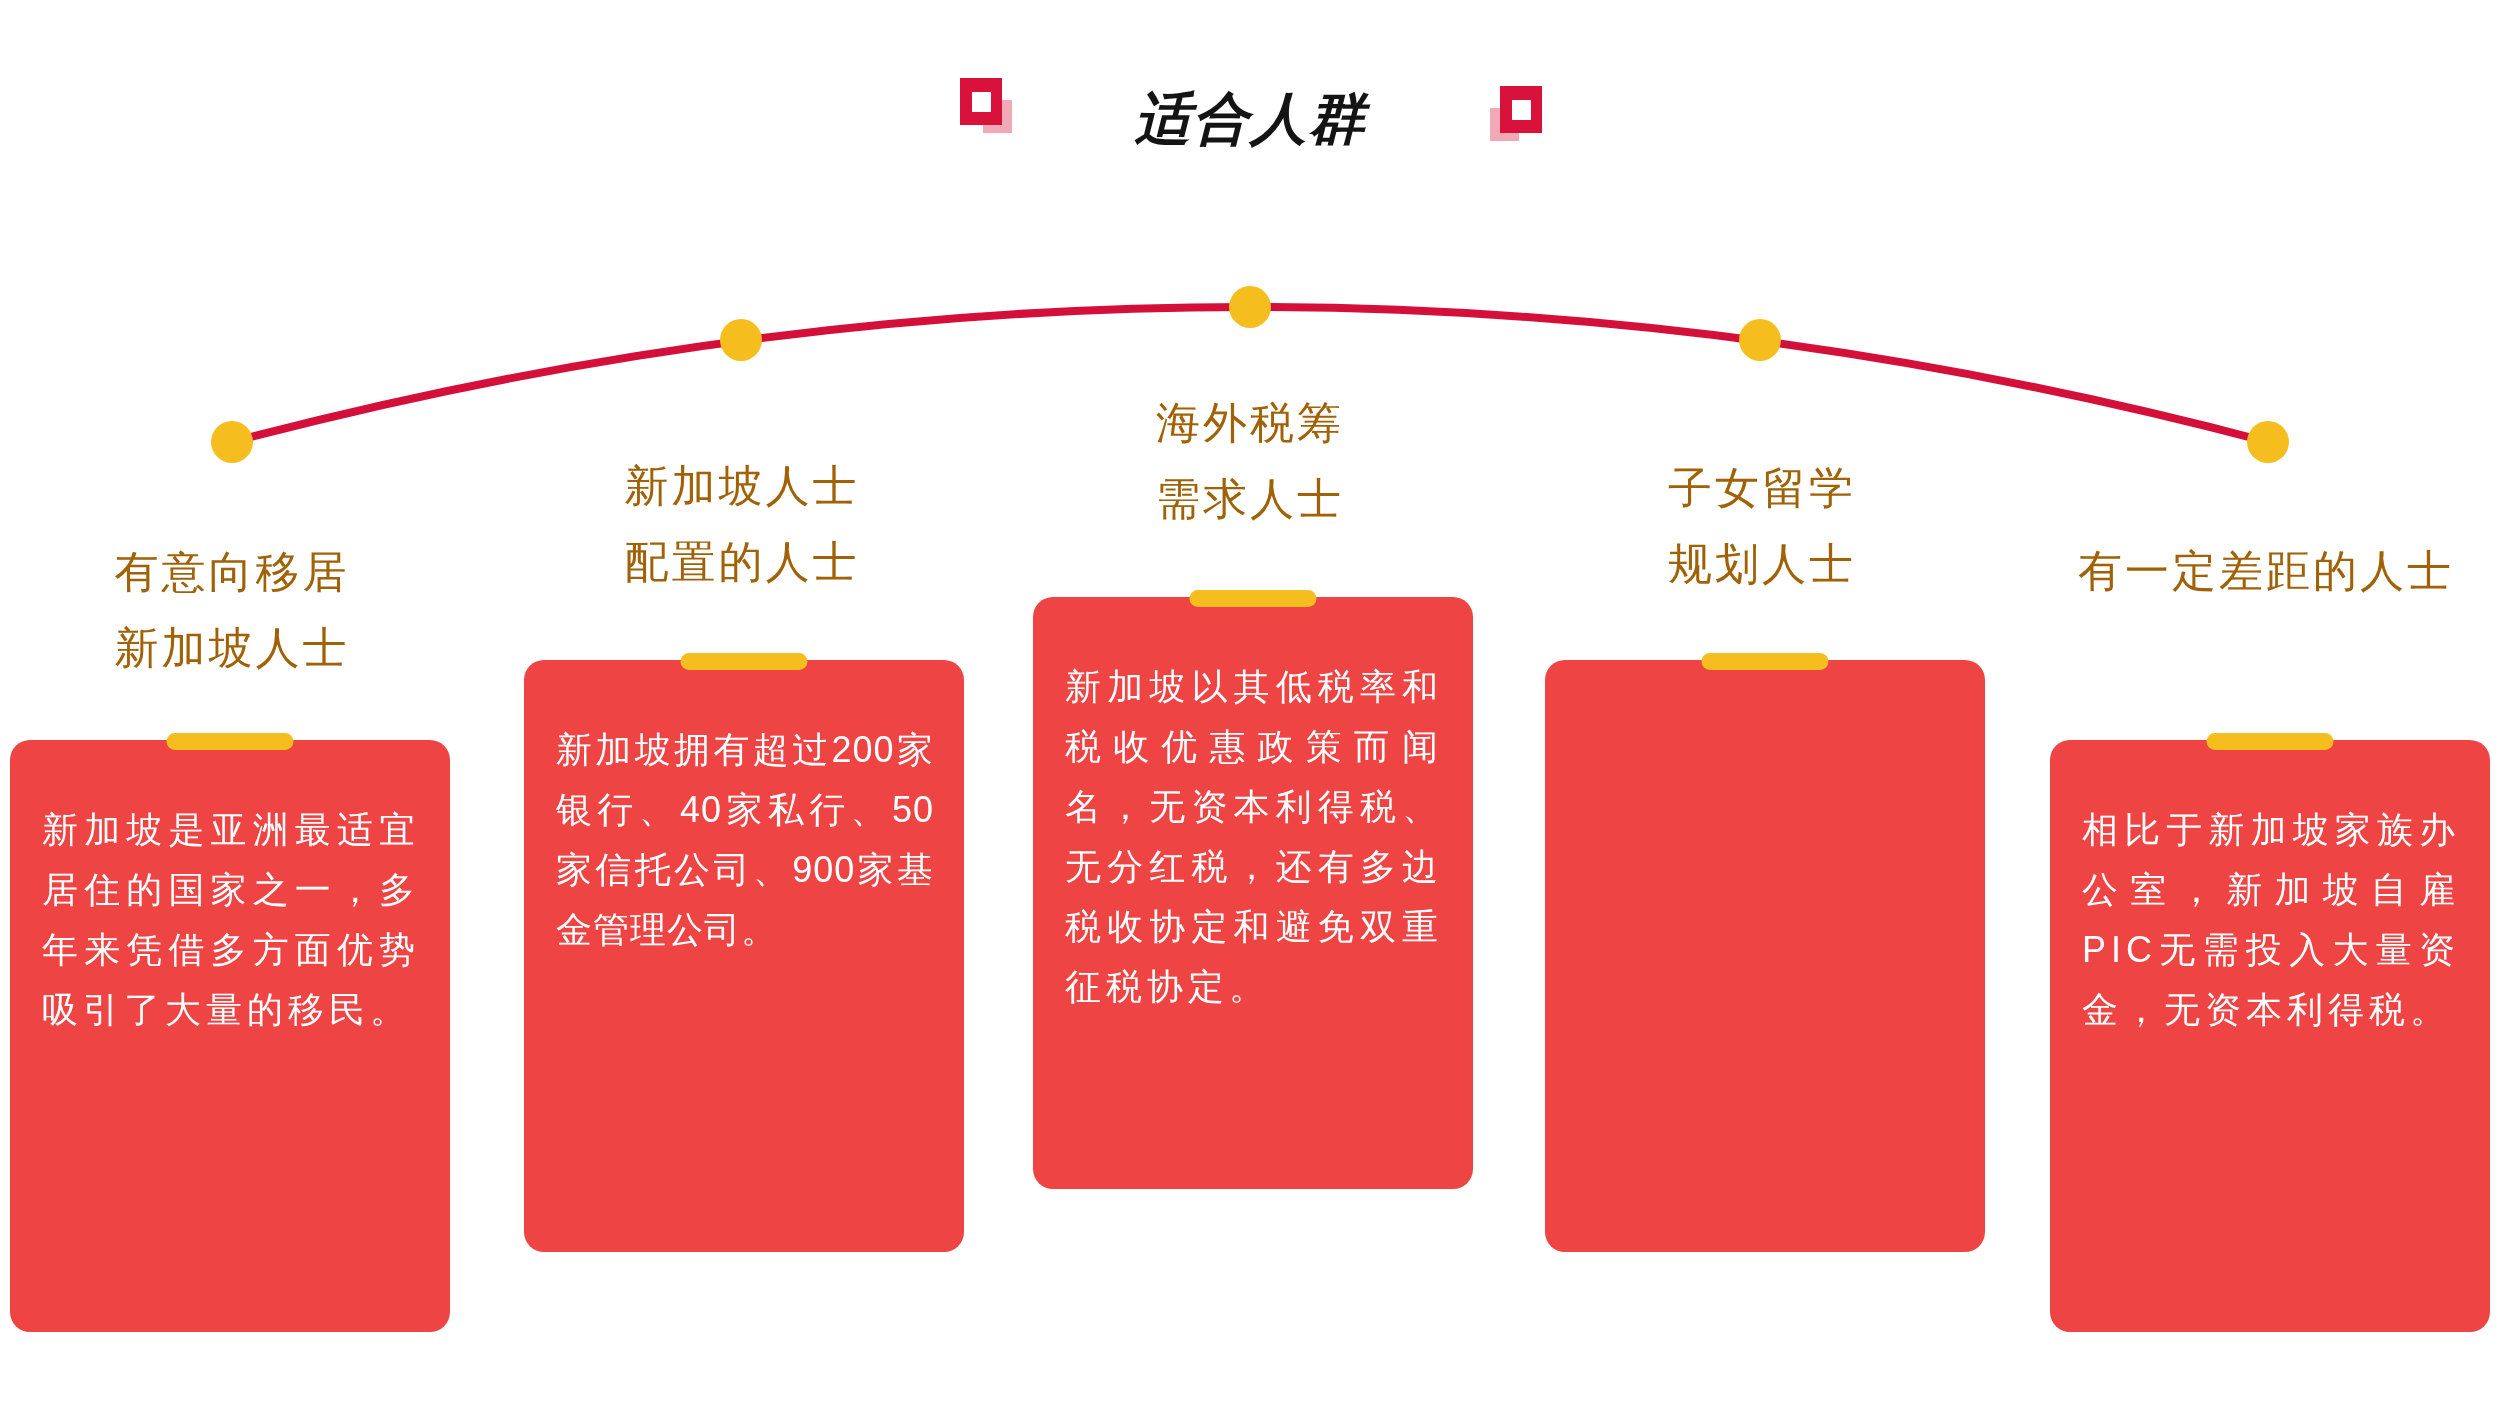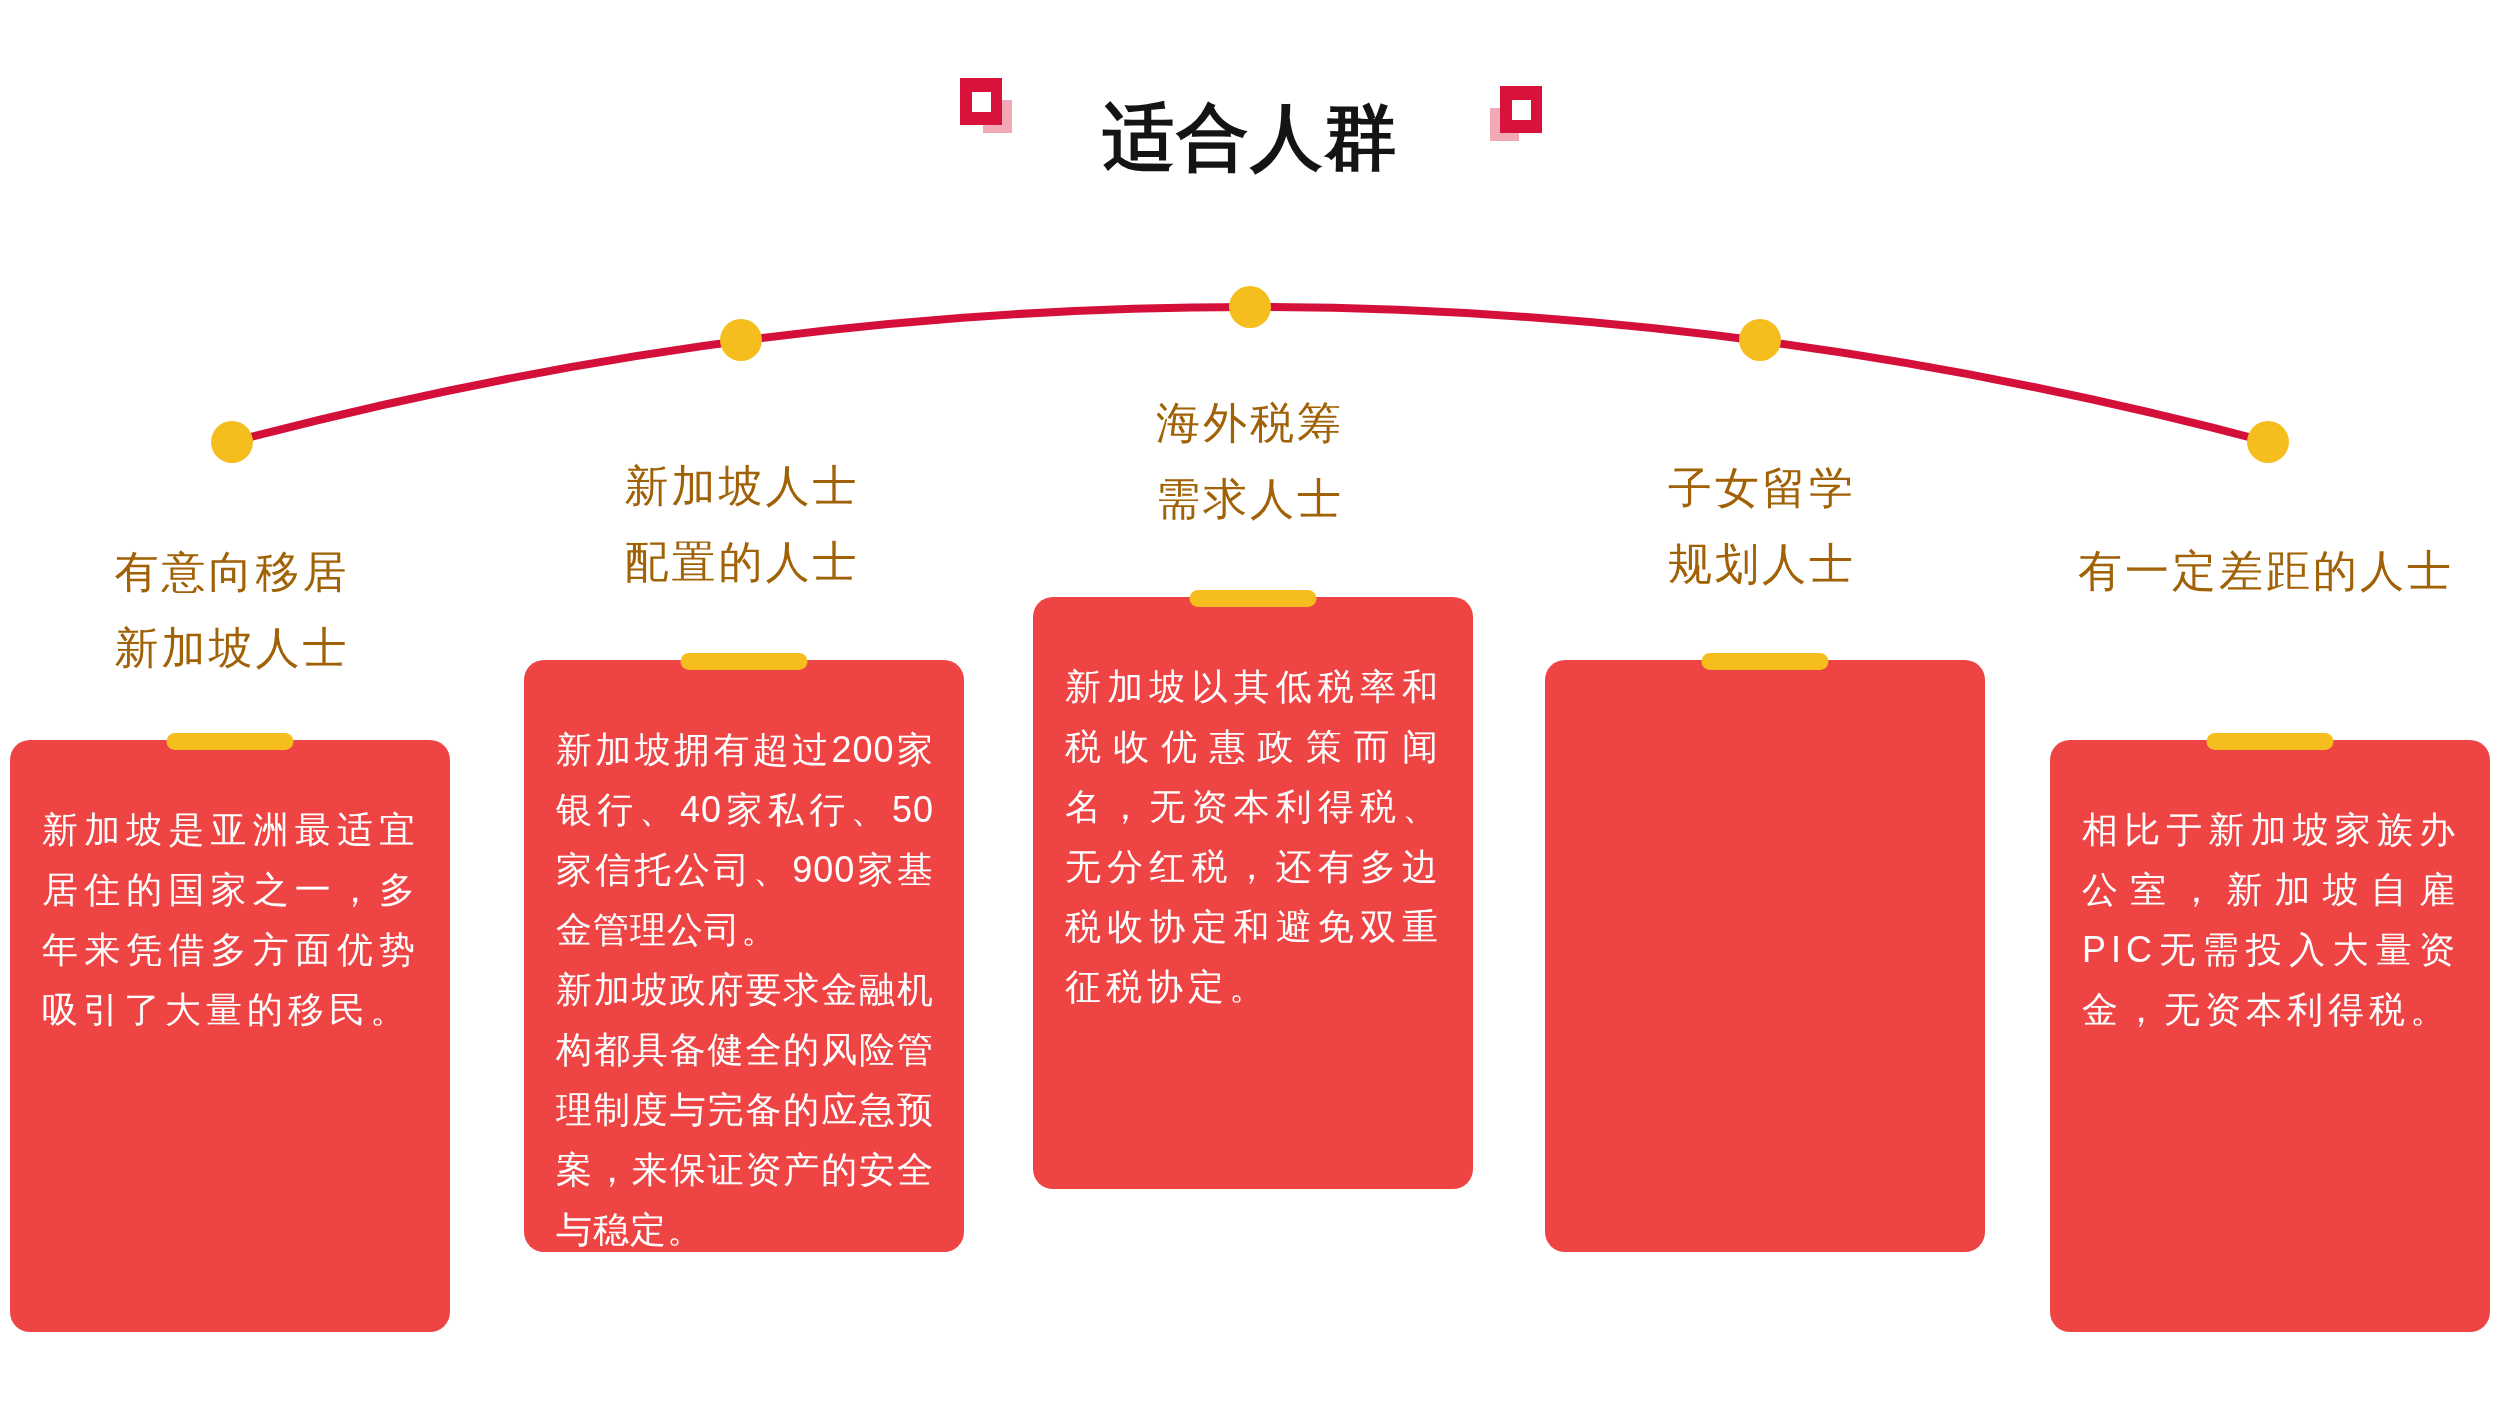--- a/index.html
+++ b/index.html
@@ -5,22 +5,22 @@
   html,body { margin:0; padding:0; background:#ffffff; }
   .stage {
     position:relative; width:2501px; height:1414px; overflow:hidden;
     background:#ffffff;
     font-family:"Liberation Sans","DejaVu Sans",sans-serif;
   }
 
   
   .page-title {
     position:absolute; top:52px; left:50%; transform:translateX(-50%);
-    font-size:72px; font-weight:900; letter-spacing:2px; color:#141414;
-    white-space:nowrap; line-height:1.05;
+    font-size:56px; font-weight:900; letter-spacing:2px; color:#141414;
+    white-space:nowrap; line-height:1.05;font-style:italic;
   }
   .deco { position:absolute; width:62px; height:66px; }
   .deco .shadow { position:absolute; width:29px; height:33px; background:#F1A9B6; }
   .deco .box {
     position:absolute; left:0; top:0; width:42px; height:47px; background:#D8123A;
     display:flex; align-items:center; justify-content:center;
   }
   .deco .hole { width:19px; height:20px; background:#ffffff; }
   .deco.left  { left:960px;  top:78px; }
   .deco.left .shadow { left:23px; top:22px; }
@@ -117,21 +117,20 @@
     <div class="tab"></div>
     <div class="card-body">
       <p>新加坡是亚洲最适宜居住的国家之一，多年来凭借多方面优势吸引了大量的移民。</p>
     </div>
   </div>
 
   <div class="card card-2">
     <div class="tab"></div>
     <div class="card-body">
       <p>新加坡拥有超过200家银行、40家私行、50家信托公司、900家基金管理公司。</p>
-      <p>新加坡政府要求金融机构都具备健全的风险管理制度与完备的应急预案，来保证资产的安全与稳定。</p>
     </div>
   </div>
 
   <div class="card card-3">
     <div class="tab"></div>
     <div class="card-body">
       <p>新加坡以其低税率和税收优惠政策而闻名，无资本利得税、无分红税，还有多边税收协定和避免双重征税协定。</p>
     </div>
   </div>
 

